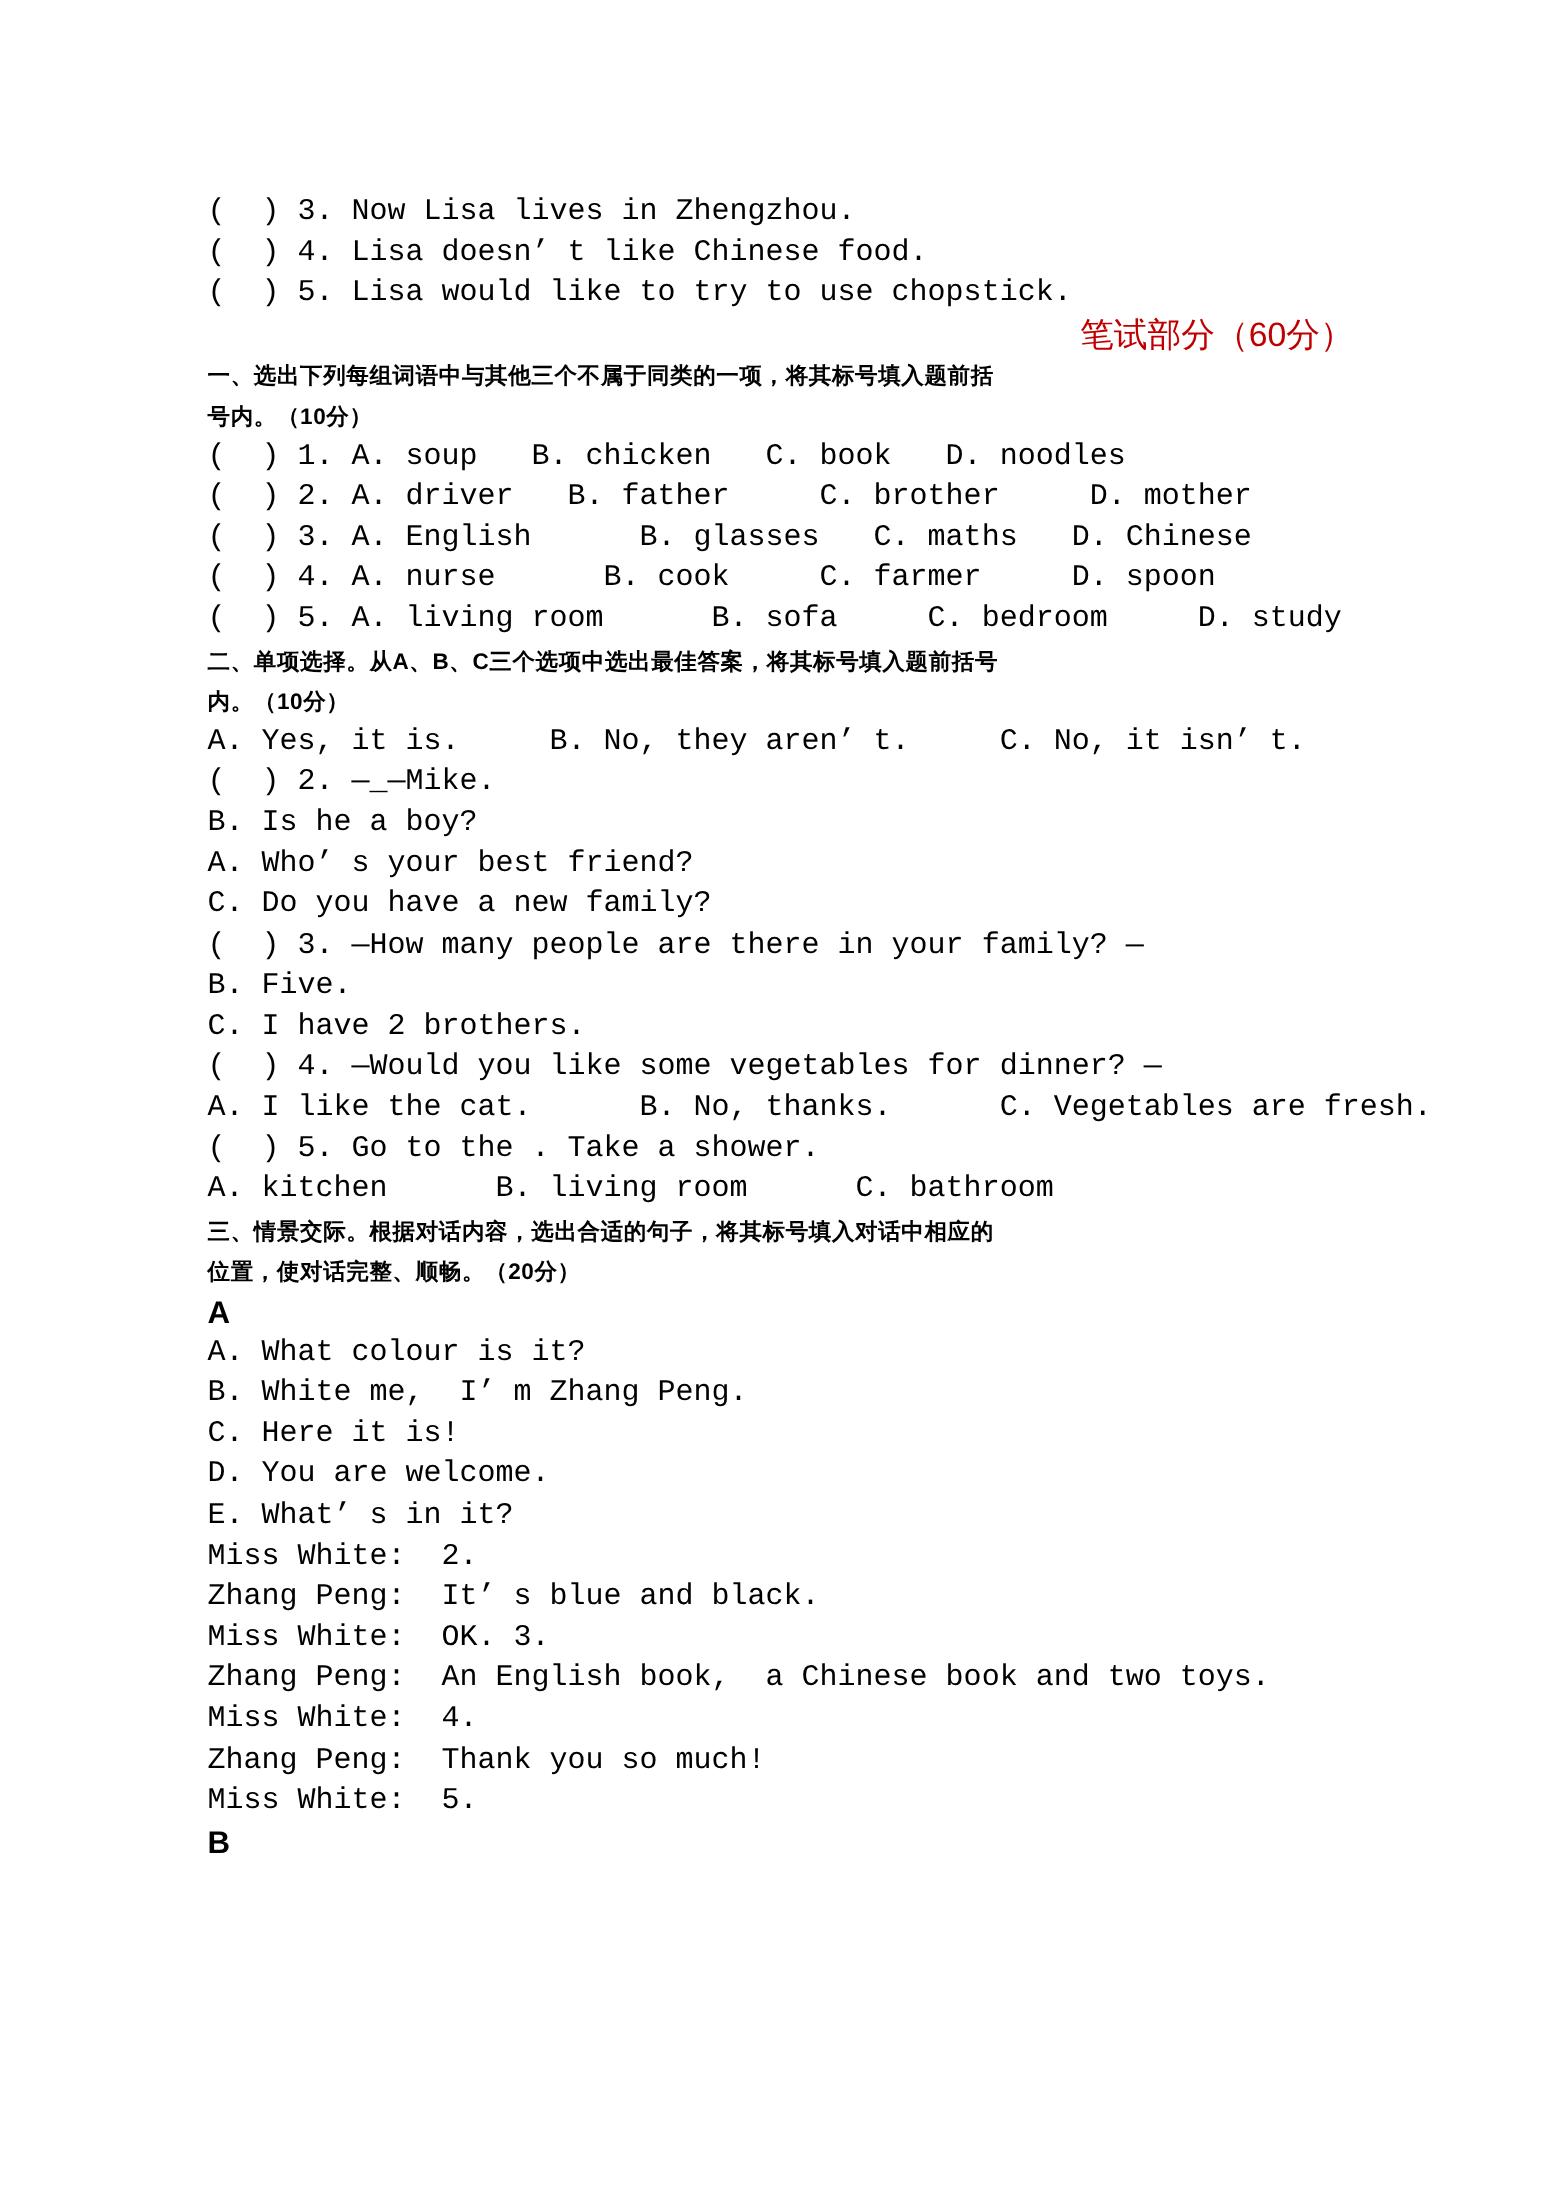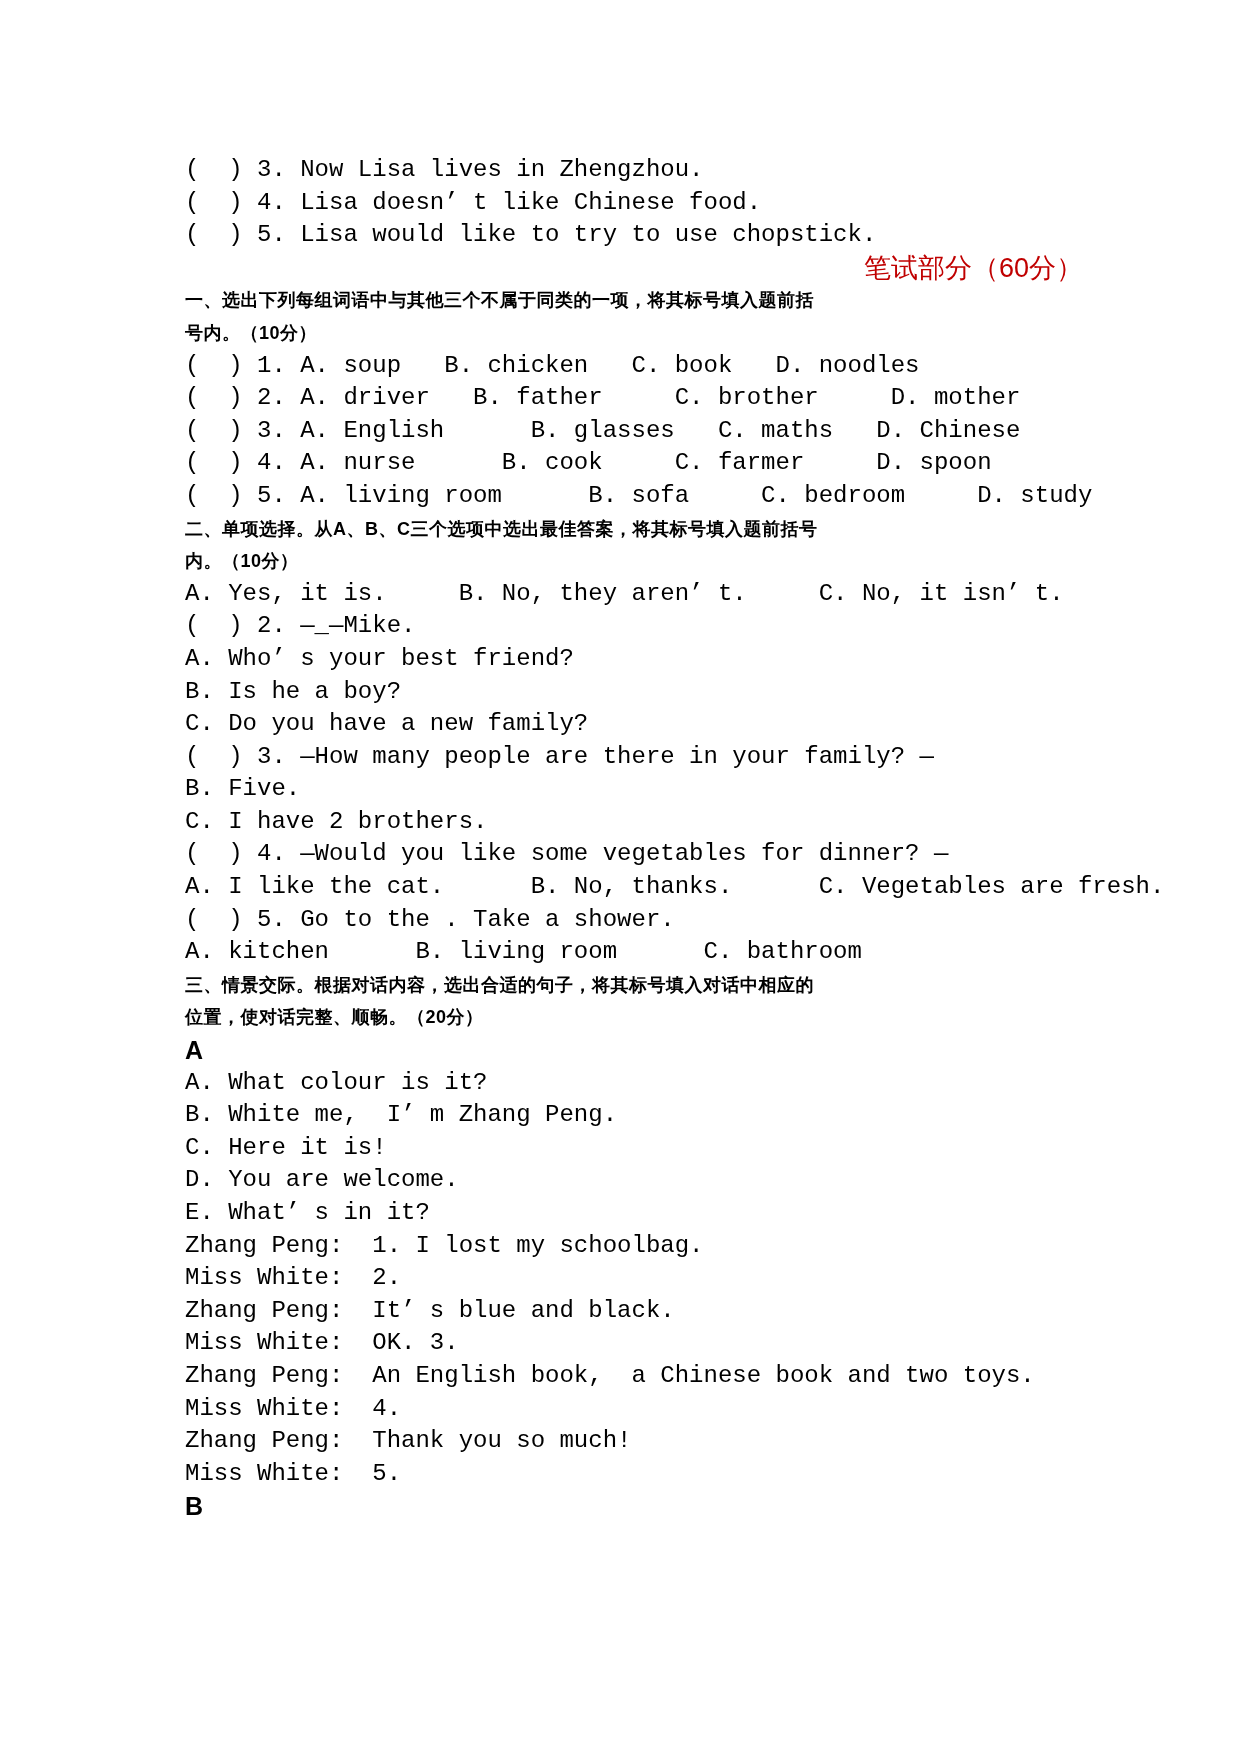--- a/index.html
+++ b/index.html
@@ -18,21 +18,20 @@
   }
   .doc-body {
     width: 100%;
   }
   .line {
     display: block;
     height: 32.6px;
     line-height: 32.6px;
     white-space: pre;
     color: #000000;
-    margin-left: 19px;
   }
   .line.en {
     font-family: "Liberation Mono", "DejaVu Sans Mono", monospace;
     font-size: 24px;
   }
   .line.zh {
     font-family: "Liberation Sans", "DejaVu Sans", sans-serif;
     font-weight: 700;
     font-size: 18px;
     letter-spacing: 0.5px;
@@ -63,39 +62,38 @@
       <div class="line zh">号内。（10分）</div>
       <div class="line en">(  ) 1. A. soup   B. chicken   C. book   D. noodles</div>
       <div class="line en">(  ) 2. A. driver   B. father     C. brother     D. mother</div>
       <div class="line en">(  ) 3. A. English      B. glasses   C. maths   D. Chinese</div>
       <div class="line en">(  ) 4. A. nurse      B. cook     C. farmer     D. spoon</div>
       <div class="line en">(  ) 5. A. living room      B. sofa     C. bedroom     D. study</div>
       <div class="line zh">二、单项选择。从A、B、C三个选项中选出最佳答案，将其标号填入题前括号</div>
       <div class="line zh">内。（10分）</div>
       <div class="line en">A. Yes, it is.     B. No, they aren’ t.     C. No, it isn’ t.</div>
       <div class="line en">(  ) 2. —_—Mike.</div>
+      <div class="line en">B. Is he a boy?</div>
       <div class="line en">A. Who’ s your best friend?</div>
-      <div class="line en">B. Is he a boy?</div>
       <div class="line en">C. Do you have a new family?</div>
       <div class="line en">(  ) 3. —How many people are there in your family? —</div>
       <div class="line en">B. Five.</div>
       <div class="line en">C. I have 2 brothers.</div>
       <div class="line en">(  ) 4. —Would you like some vegetables for dinner? —</div>
       <div class="line en">A. I like the cat.      B. No, thanks.      C. Vegetables are fresh.</div>
       <div class="line en">(  ) 5. Go to the . Take a shower.</div>
       <div class="line en">A. kitchen      B. living room      C. bathroom</div>
       <div class="line zh">三、情景交际。根据对话内容，选出合适的句子，将其标号填入对话中相应的</div>
       <div class="line zh">位置，使对话完整、顺畅。（20分）</div>
       <div class="line marker">A</div>
       <div class="line en">A. What colour is it?</div>
       <div class="line en">B. White me,  I’ m Zhang Peng.</div>
       <div class="line en">C. Here it is!</div>
       <div class="line en">D. You are welcome.</div>
       <div class="line en">E. What’ s in it?</div>
-      <div class="line en">Zhang Peng:  1. I lost my schoolbag.</div>
       <div class="line en">Miss White:  2.</div>
       <div class="line en">Zhang Peng:  It’ s blue and black.</div>
       <div class="line en">Miss White:  OK. 3.</div>
       <div class="line en">Zhang Peng:  An English book,  a Chinese book and two toys.</div>
       <div class="line en">Miss White:  4.</div>
       <div class="line en">Zhang Peng:  Thank you so much!</div>
       <div class="line en">Miss White:  5.</div>
       <div class="line marker">B</div>
     </div>
 </div>

